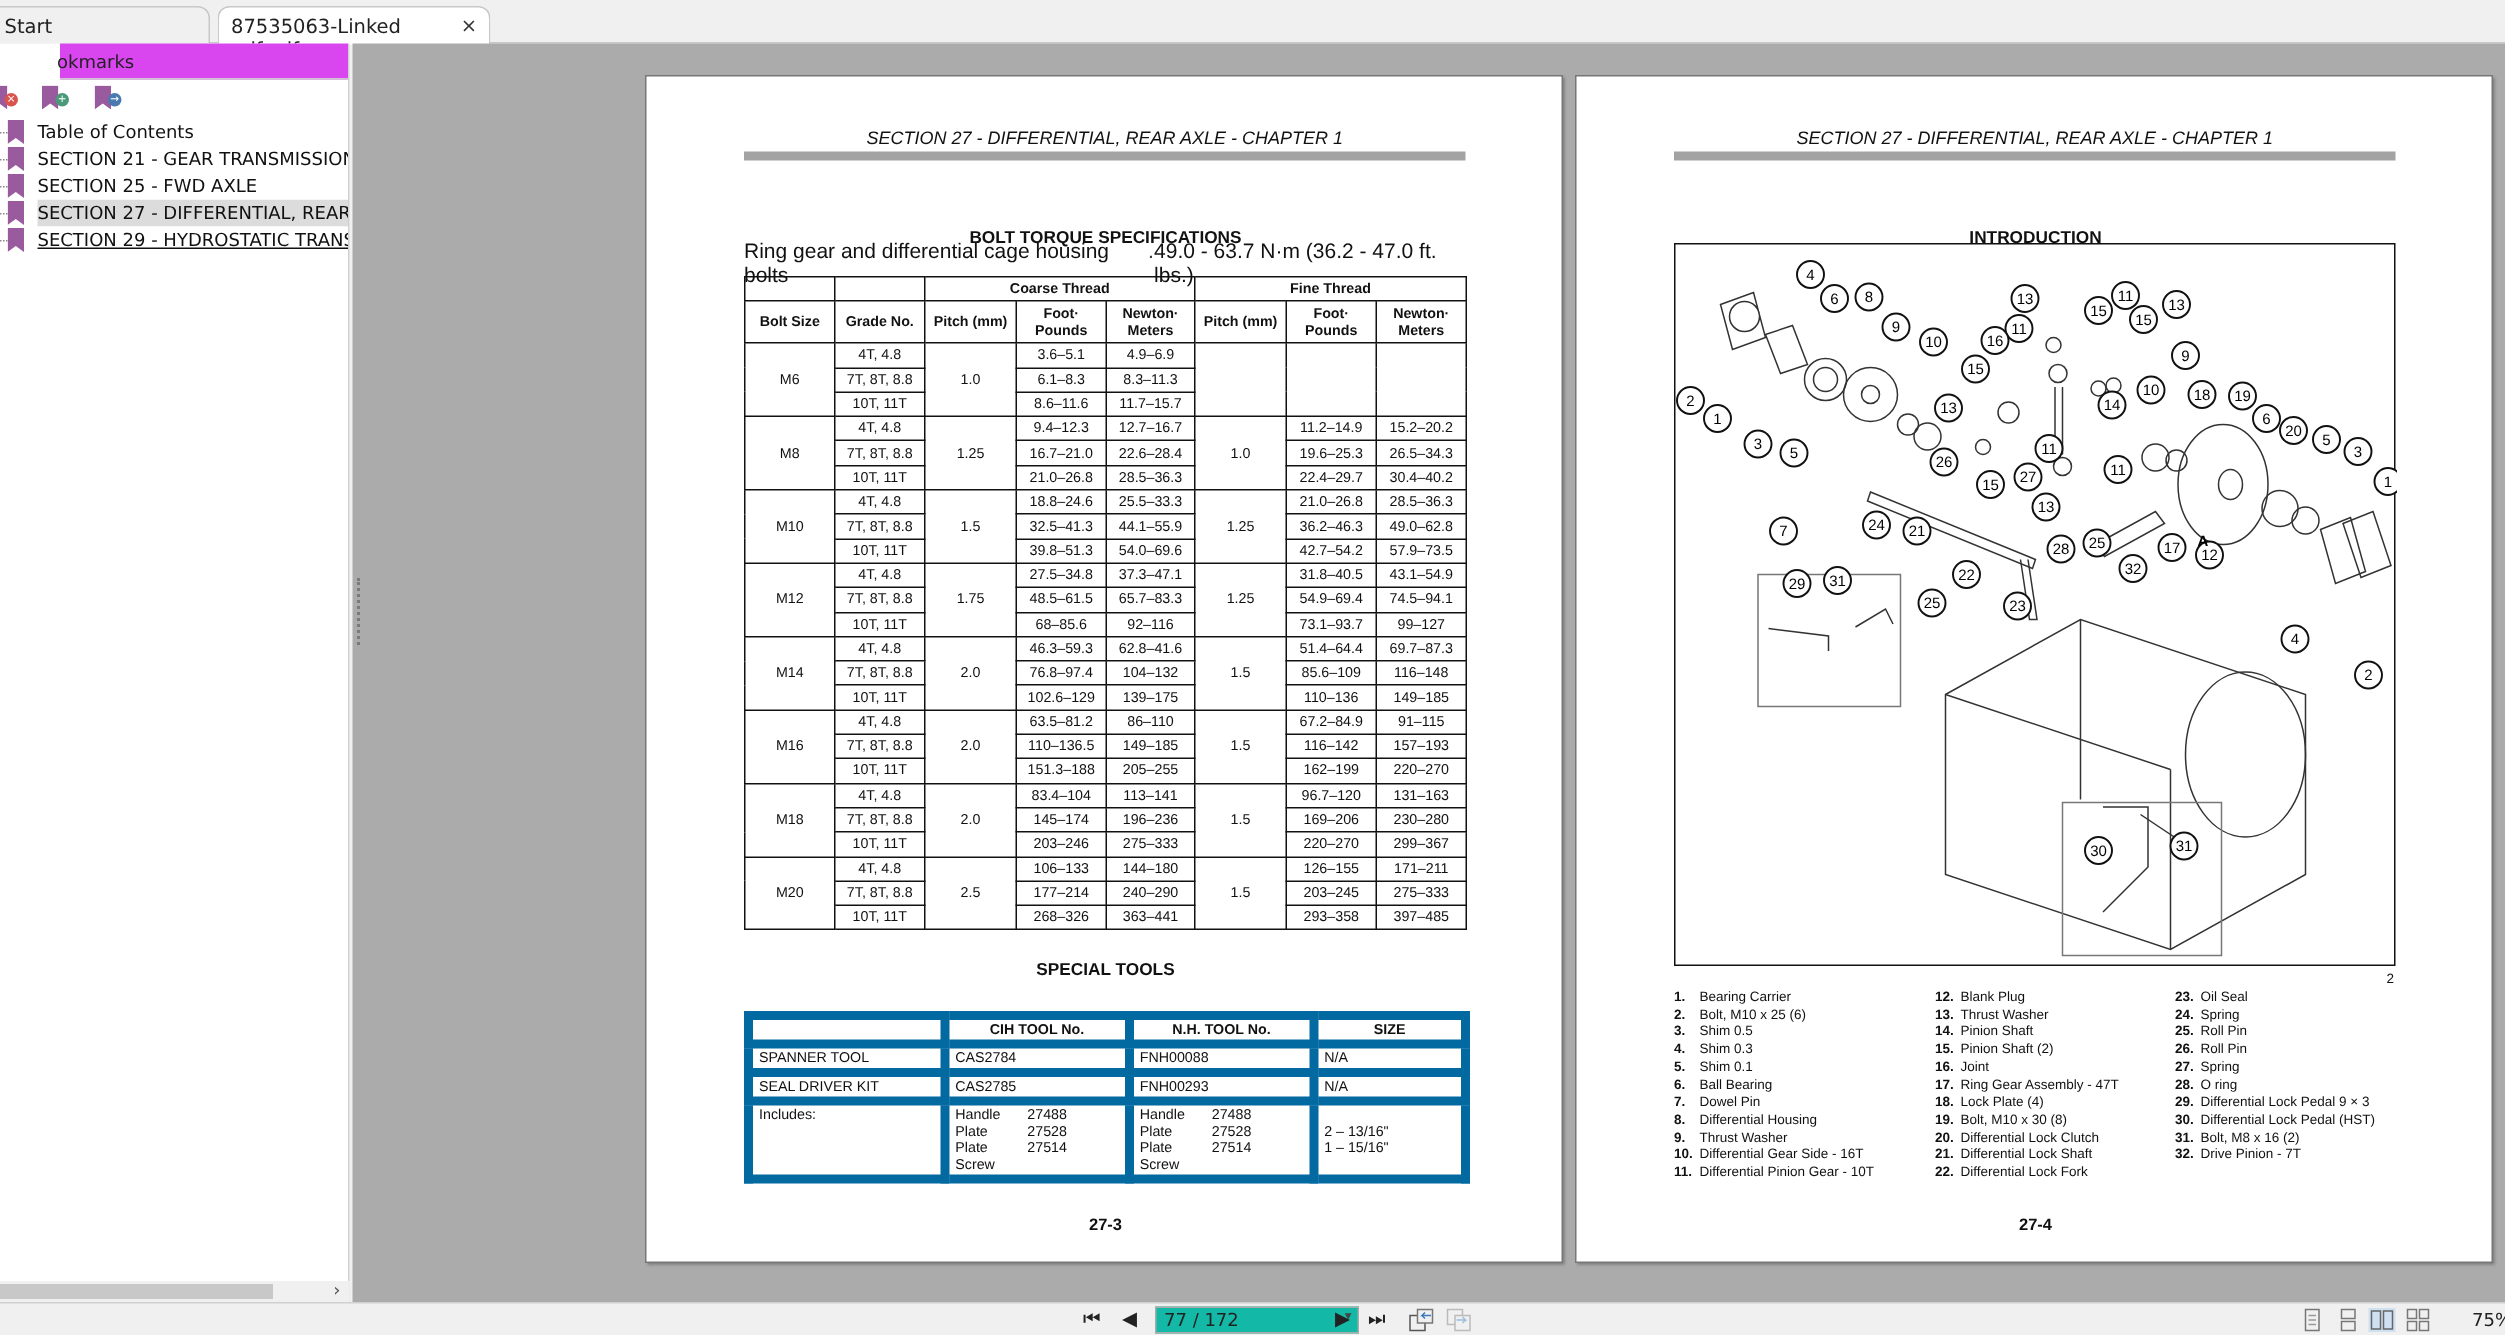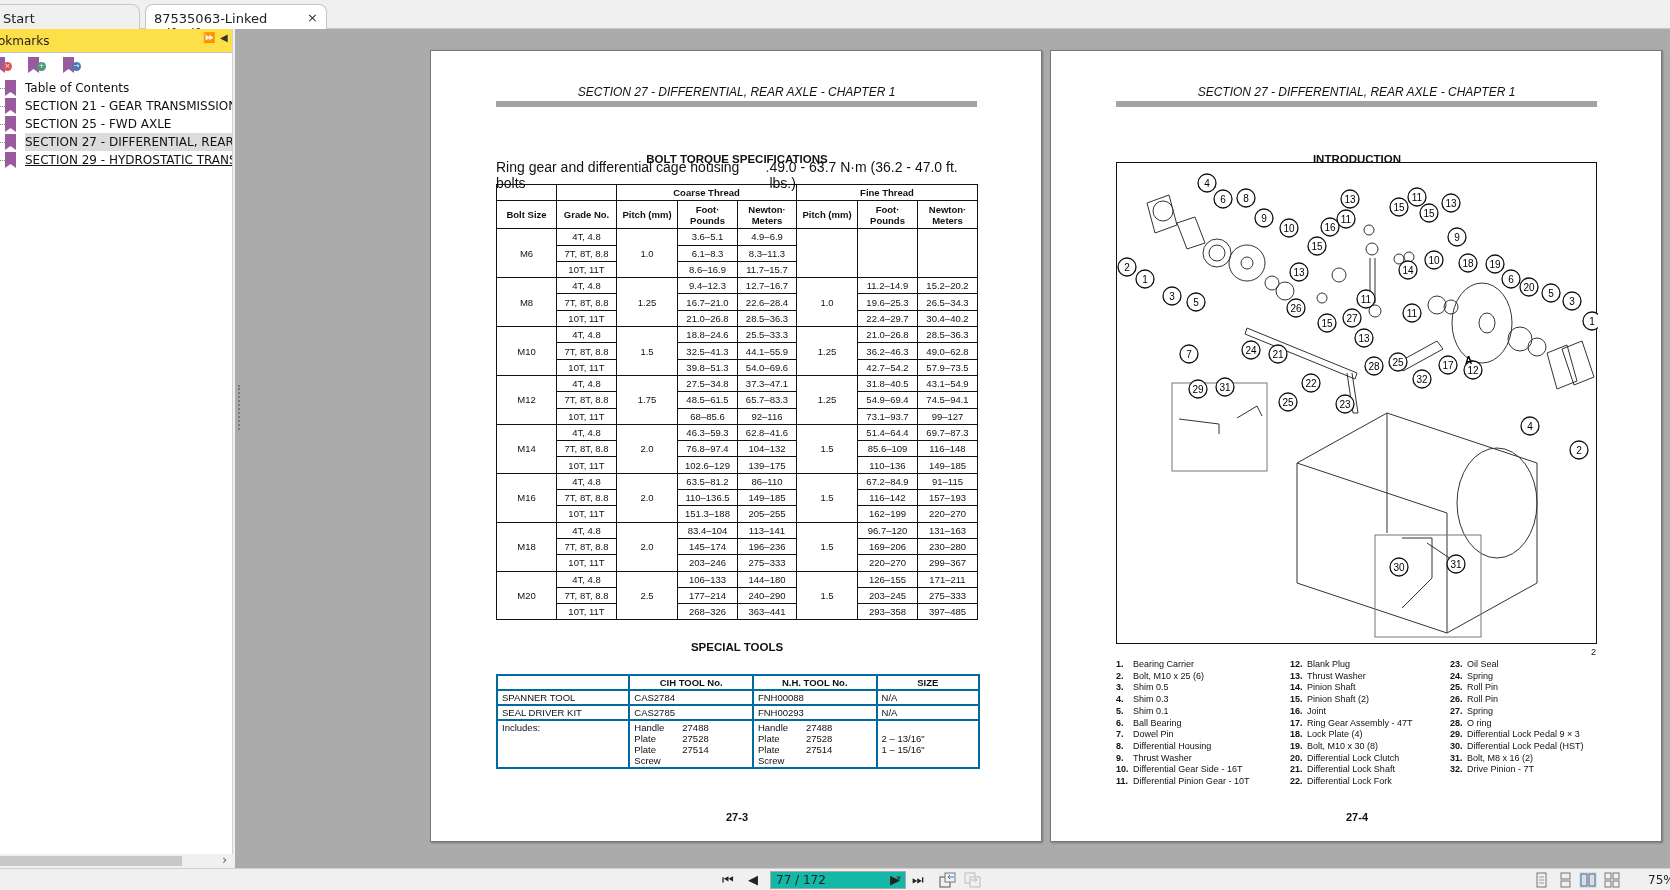--- a/index.html
+++ b/index.html
@@ -8,21 +8,21 @@
   
   .tabbar { position: absolute; left: 0; top: 0; width: 1670px; height: 29px; background: #f0f0f0; border-bottom: 1px solid #c8c8c8; }
   .tab { position: absolute; top: 4px; height: 25px; font-size: 13px; color: #222; padding: 6px 10px 0 4px; border: 1px solid #c8c8c8; border-bottom: none; border-radius: 8px 8px 0 0; background: #f0f0f0; }
   .tab.active { background: #fff; height: 26px; }
   .tab-start { left: -10px; width: 150px; padding-left: 12px; }
   .tab-doc { left: 145px; width: 182px; padding-left: 8px; }
   .tab-close { position: absolute; right: 8px; top: 5px; font-size: 13px; color: #333; cursor: pointer; }
 
   
   .sidebar { position: absolute; left: 0; top: 29px; width: 233px; height: 839px; background: #fff; border-right: 1px solid #d0d0d0; }
-  .sb-header { height: 24px; background: #fde047; border-bottom: 1px solid #c8c8c8; font-size: 12px; color: #222; padding: 5px 0 0 0; position: relative; }
+  .sb-header { height: 24px; background: #d946ef; border-bottom: 1px solid #c8c8c8; font-size: 12px; color: #222; padding: 5px 0 0 0; position: relative; margin-left: 40px; }
   .sb-header .title { margin-left: -2px; }
   .sb-header .ctrl { position: absolute; top: 3px; font-size: 10px; color: #333; cursor: pointer; }
   .sb-tools { height: 26px; position: relative; }
   .sb-tool { position: absolute; top: 4px; width: 14px; height: 18px; }
   .bm-icon { width: 11px; height: 16px; background: #9a5a9e; clip-path: polygon(0 0,100% 0,100% 100%,50% 75%,0 100%); display: inline-block; }
   .sb-tool .badge { position: absolute; right: -4px; top: 5px; width: 9px; height: 9px; border-radius: 50%; font-size: 7px; line-height: 9px; text-align: center; color: #fff; }
   .bm-list { list-style: none; }
   .bm-item { position: relative; height: 18px; font-size: 12px; color: #111; line-height: 18px; white-space: nowrap; overflow: hidden; cursor: pointer; }
   .bm-item .bm-icon { position: absolute; left: 5px; top: 1px; }
   .bm-item .dots { position: absolute; left: 0; top: 9px; width: 5px; border-top: 1px dotted #888; }
@@ -45,21 +45,21 @@
   .section-title { position: absolute; left: 0; width: 612px; text-align: center; font-weight: bold; font-size: 11.5px; margin-top: 27px; }
 
   .spec-line { position: absolute; left: 65px; top: 108px; width: 483px; font-size: 14px; display: flex; }
   .spec-line .dots { flex: 1; overflow: hidden; white-space: nowrap; color: #333; padding: 0 4px; }
 
   table.torque { position: absolute; left: 65px; top: 133px; border-collapse: collapse; font-size: 9.5px; }
   table.torque td, table.torque th { border: 1px solid #111; text-align: center; height: 16.3px; padding: 0 2px; }
   table.torque th { font-weight: bold; }
 
   table.tools { position: absolute; left: 65px; top: 623px; border-collapse: collapse; font-size: 9.5px; width: 484px; }
-  table.tools td, table.tools th { border: 2px solid #0369a1; padding: 1px 4px; text-align: left; vertical-align: top; }
+  table.tools td, table.tools th { border: 6px solid #0369a1; padding: 1px 4px; text-align: left; vertical-align: top; }
   table.tools th { font-weight: bold; text-align: center; }
   .inc-row { display: flex; line-height: 11px; }
   .inc-row span:first-child { width: 48px; }
 
   .page-num { position: absolute; left: 0; width: 612px; top: 760px; text-align: center; font-weight: bold; font-size: 11px; }
 
   .figure-box { position: absolute; left: 65px; top: 111px; width: 481px; height: 482px; border: 1.5px solid #111; }
   .fig-num { position: absolute; left: 540px; top: 596px; font-size: 9px; }
 
   .legend { position: absolute; top: 608px; font-size: 9px; line-height: 11.7px; }
@@ -190,21 +190,21 @@
           <td rowspan="3"></td>
           <td rowspan="3"></td>
         </tr>
         <tr>
           <td>7T, 8T, 8.8</td>
           <td>6.1–8.3</td>
           <td>8.3–11.3</td>
         </tr>
         <tr>
           <td>10T, 11T</td>
-          <td>8.6–16.9</td>
+          <td>8.6–11.6</td>
           <td>11.7–15.7</td>
         </tr>
         <tr>
           <td rowspan="3">M8</td>
           <td>4T, 4.8</td>
           <td rowspan="3">1.25</td>
           <td>9.4–12.3</td>
           <td>12.7–16.7</td>
           <td rowspan="3">1.0</td>
           <td>11.2–14.9</td>

